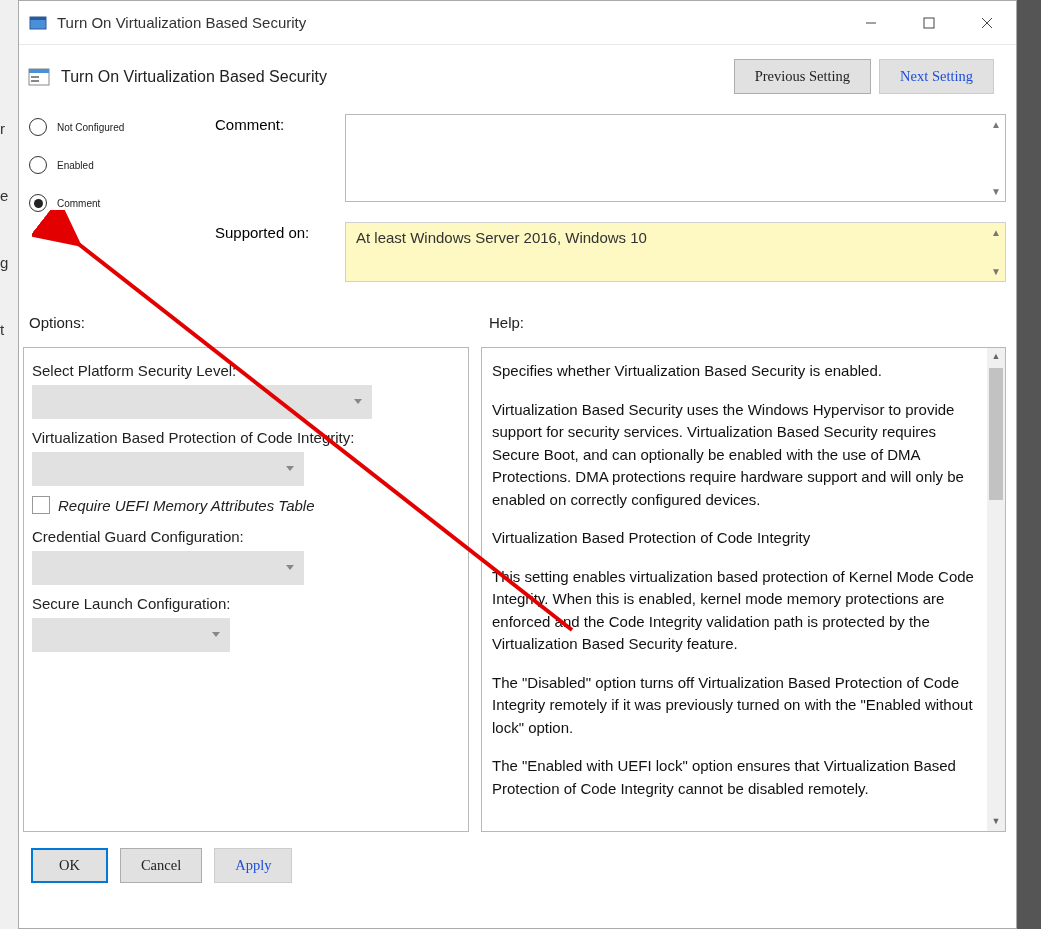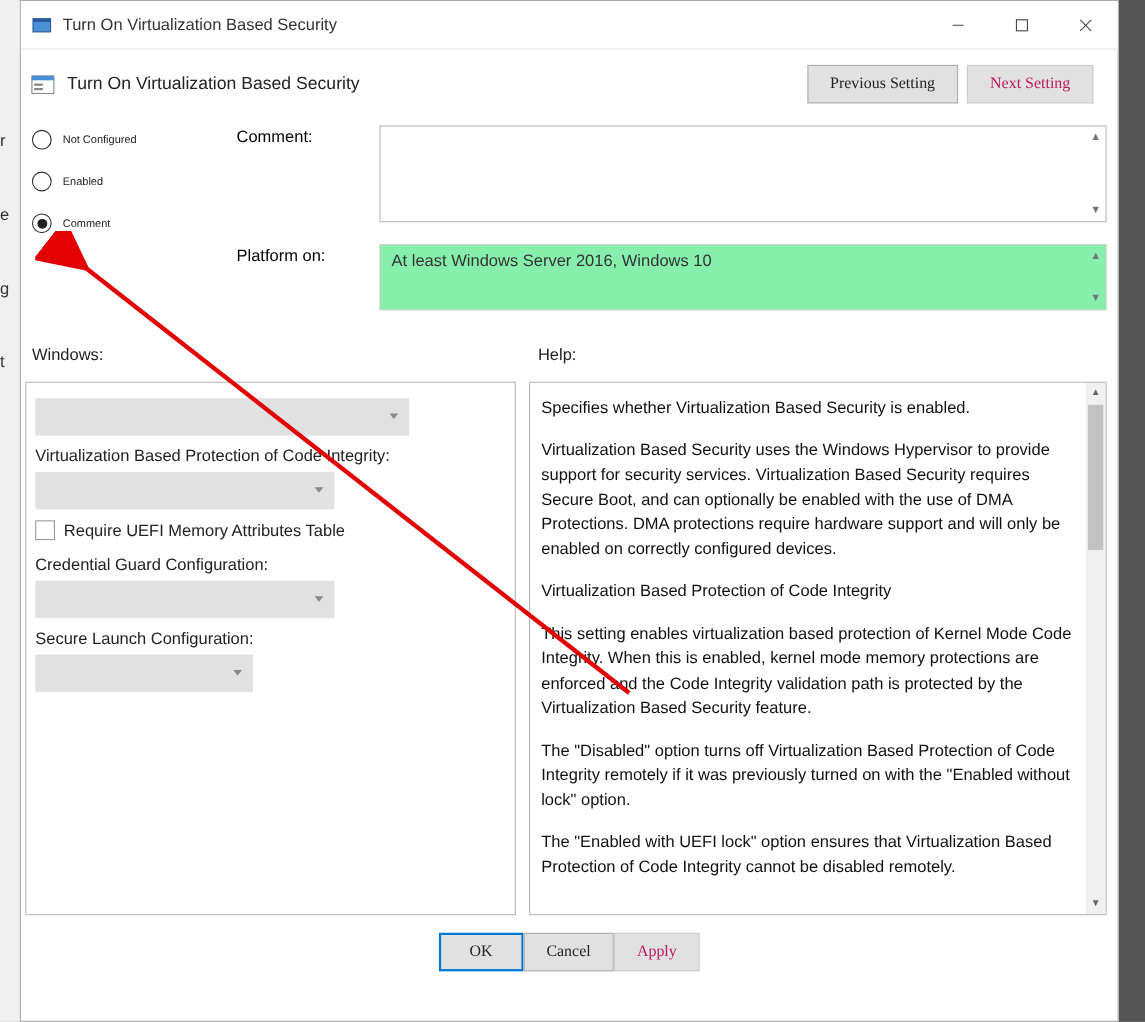--- a/index.html
+++ b/index.html
@@ -73,21 +73,21 @@
     .subtitle-text { font-size: 16px; color: #222; }
     .nav-buttons { margin-left: auto; display: flex; gap: 8px; margin-right: 12px; }
     .btn {
       padding: 8px 20px;
       background: #e1e1e1;
       border: 1px solid #adadad;
       font-size: 14.5px;
       color: #222;
       font-family: Liberation Serif, serif;
     }
-    .btn.disabled { color: #be185d; background: #e1e1e1; border-color: #ccc; }
+    .btn.disabled { color: #1d4ed8; background: #e1e1e1; border-color: #ccc; }
     .btn.default { border: 2px solid #0078d7; background: #e1e1e1; padding: 7px 26px; }
     
     .config-area {
       display: flex;
       padding: 6px 10px 8px 10px;
     }
     .radio-col { width: 186px; padding-top: 4px; }
     .radio-opt {
       display: flex;
       align-items: center;
@@ -118,21 +118,21 @@
       flex: 1;
       height: 88px;
       border: 1px solid #b8b8b8;
       background: #fff;
       position: relative;
     }
     .supported-box {
       flex: 1;
       height: 60px;
       border: 1px solid #d0d0d0;
-      background: #86efac;
+      background: #fef9c3;
       padding: 6px 10px;
       font-size: 15px;
       color: #333;
       position: relative;
     }
     .vscroll {
       position: absolute;
       right: 0; top: 0;
       width: 18px; height: 100%;
       display: flex;
@@ -177,21 +177,21 @@
       content: '';
       position: absolute;
       right: 10px; top: 14px;
       border-left: 4px solid transparent;
       border-right: 4px solid transparent;
       border-top: 5px solid #888;
     }
     .combo.w1 { width: 340px; }
     .combo.w2 { width: 272px; }
     .combo.w3 { width: 198px; }
-    .checkbox-row { display: flex; align-items: center; gap: 8px; margin: 6px 0 14px 0; }
+    .checkbox-row { display: flex; align-items: center; gap: 8px; margin: 6px 0 14px 0; font-style: italic; }
     .cb {
       width: 18px; height: 18px;
       border: 1px solid #999;
       background: #fff;
     }
     
     .help-panel {
       flex: 1;
       height: 485px;
       border: 1px solid #b8b8b8;
@@ -216,21 +216,22 @@
     .help-scroll .thumb {
       width: 14px;
       height: 132px;
       background: #c2c2c2;
       margin: 2px;
     }
     .help-scroll .track { flex:1; }
     
     .footer-buttons {
       display: flex;
-      justify-content: center;
+      justify-content: flex-start;
+      gap: 12px;
       padding: 8px 12px 0 12px;
     }
     
     .annotation-arrow {
       position: absolute;
       left: 32px; top: 210px;
       width: 580px; height: 430px;
       pointer-events: none;
       z-index: 100;
     }
@@ -311,40 +312,41 @@
         <div class="field-label">Comment:</div>
         <div class="comment-box">
           <span></span>
           <div class="vscroll">
               <span>▲</span>
               <span>▼</span>
             </div>
         </div>
       </div>
       <div class="field-row">
-        <div class="field-label">Platform on:</div>
+        <div class="field-label">Supported on:</div>
         <div class="supported-box">
           <span>At least Windows Server 2016, Windows 10</span>
           <div class="vscroll">
               <span>▲</span>
               <span>▼</span>
             </div>
         </div>
       </div>
     </div>
   </div>
 
   <div class="section-labels">
-    <div class="opt-l">Windows:</div>
+    <div class="opt-l">Options:</div>
     <div>Help:</div>
   </div>
 
   <div class="panels">
     <div class="options-panel">
       <div class="opt-item">
+        <label>Select Platform Security Level:</label>
         <div class="combo w1"></div>
       </div>
       <div class="opt-item">
         <label>Virtualization Based Protection of Code Integrity:</label>
         <div class="combo w2"></div>
       </div>
       <div class="checkbox-row">
         <div class="cb"></div>
         <span>Require UEFI Memory Attributes Table</span>
       </div>

